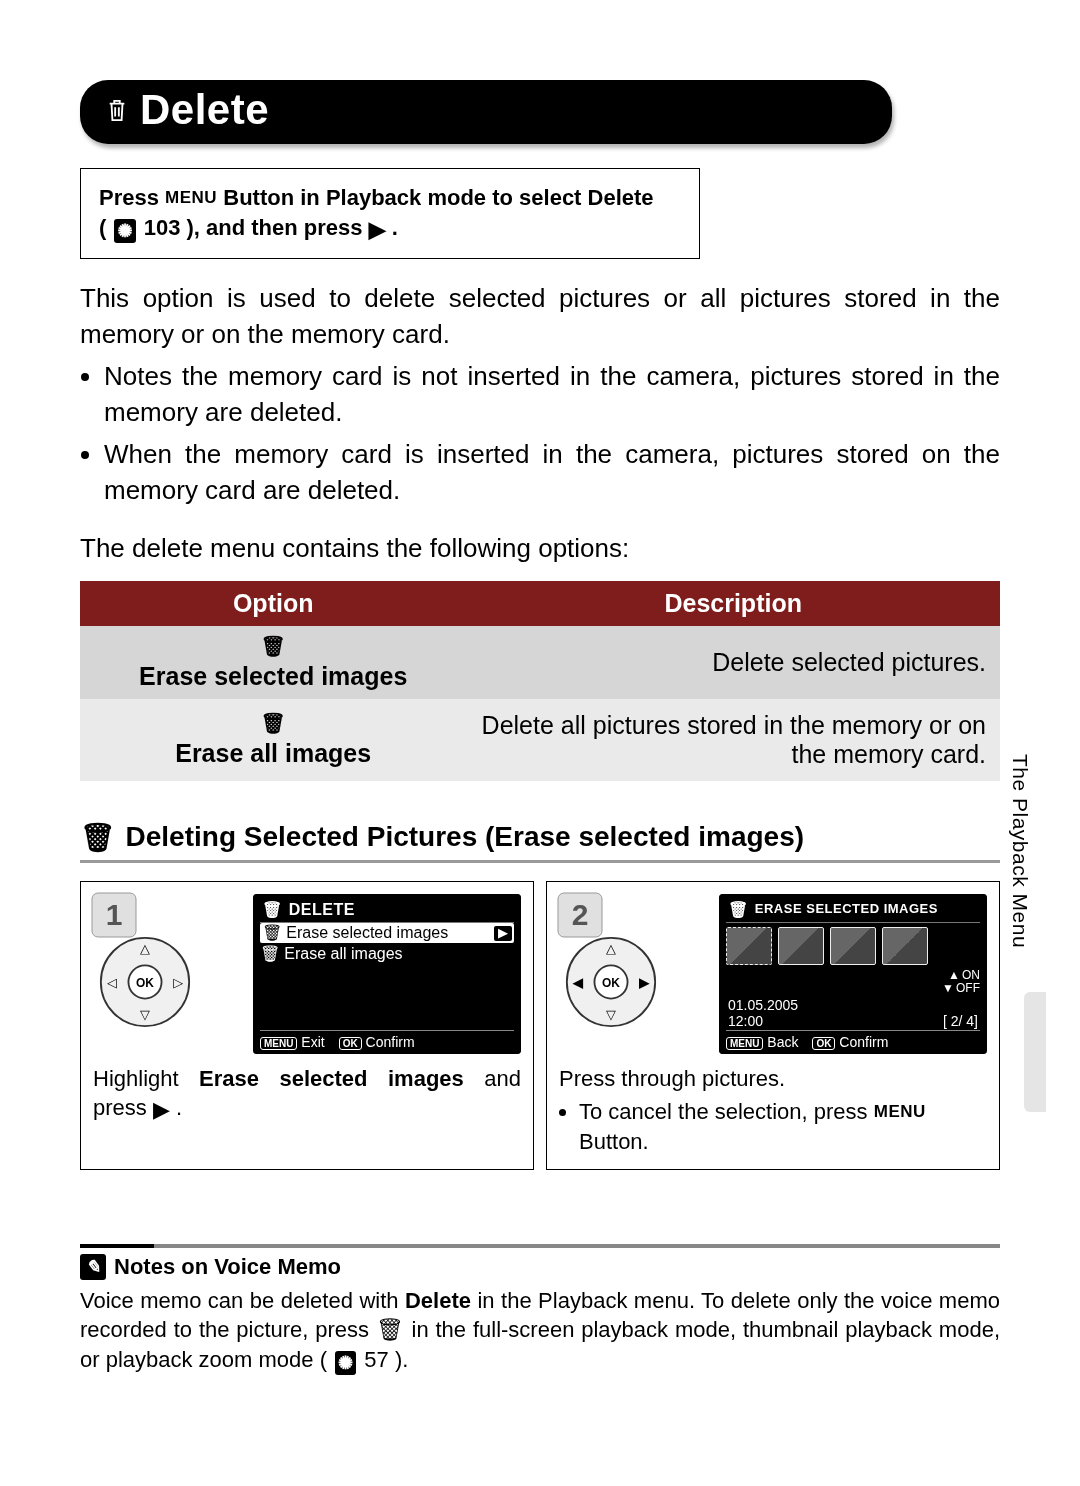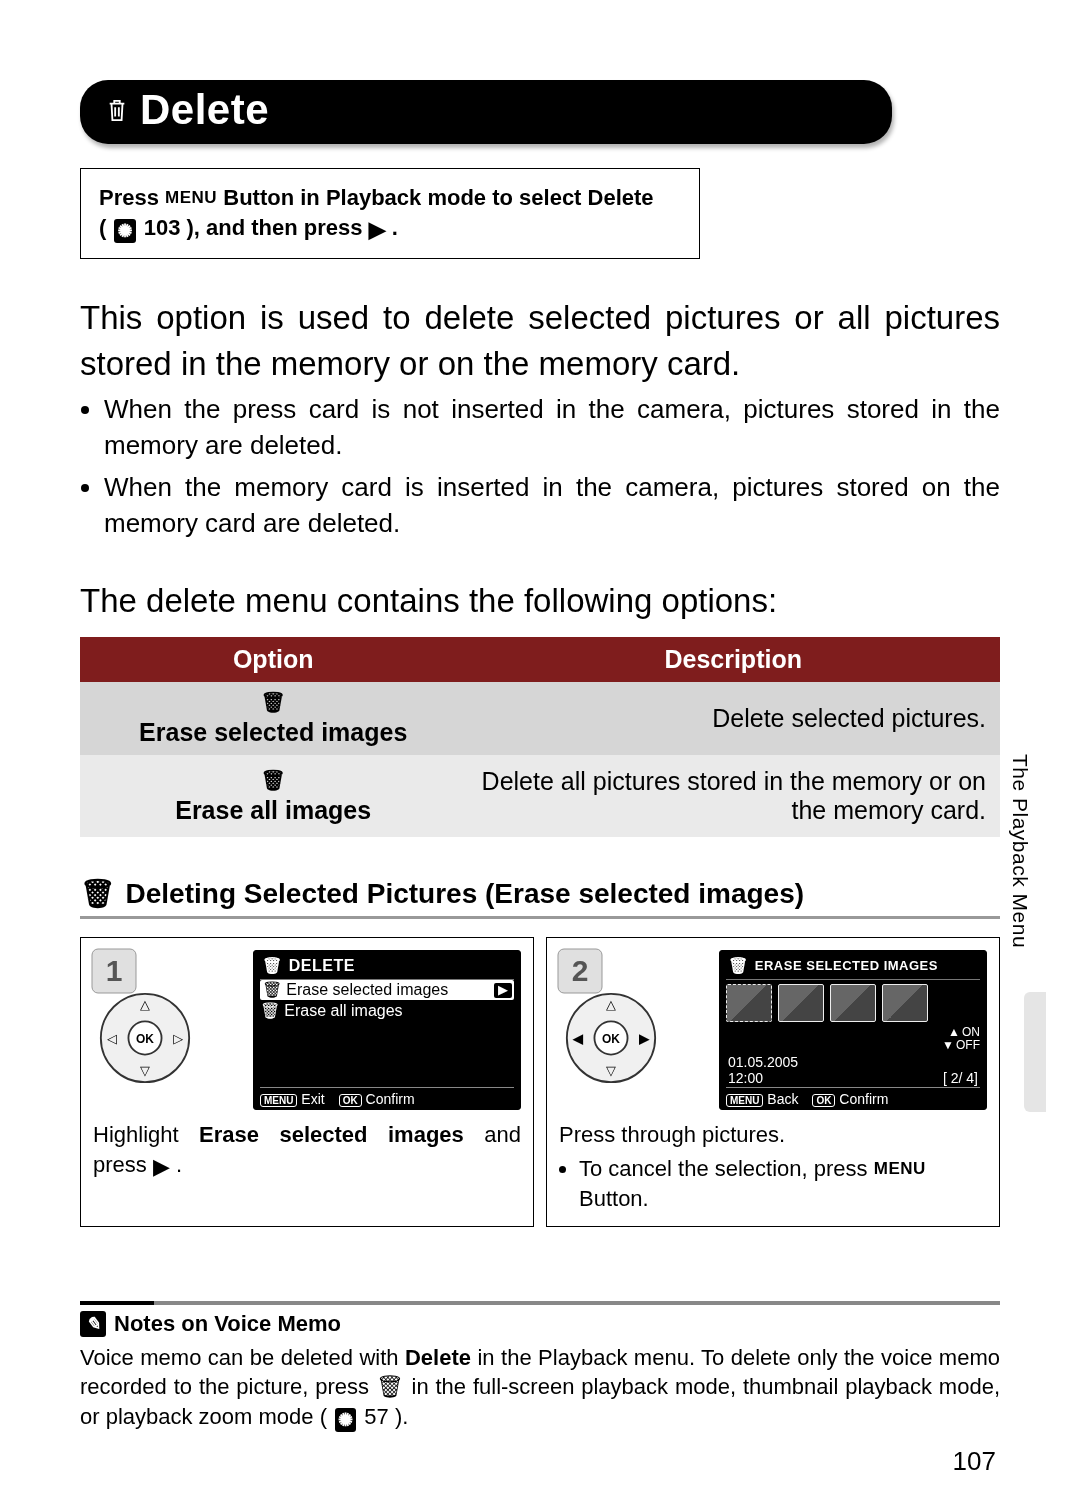--- a/index.html
+++ b/index.html
@@ -5,21 +5,21 @@
   body{margin:0;background:#fff;font-family:Helvetica,Arial,sans-serif;color:#000;}
   .page{width:1080px;height:1486px;box-sizing:border-box;padding:80px 80px 40px 80px;position:relative;margin:auto;}
   .header-bar{background:#000;border-radius:28px;padding:6px 26px 10px 26px;color:#fff;display:flex;align-items:center;gap:12px;width:760px;box-shadow:2px 4px 4px rgba(0,0,0,.3);}
   .header-title{font-weight:900;font-size:42px;letter-spacing:.5px;}
   .trash-icon{width:22px;height:26px;display:inline-block;}
   .trash-icon svg{width:22px;height:26px;stroke:#fff;fill:none;stroke-width:2;}
   .instruction-box{border:1px solid #000;margin-top:24px;padding:14px 18px;width:620px;box-sizing:border-box;font-size:22px;font-weight:700;line-height:1.35;}
   .menu-key{font:900 17px/1 Arial;letter-spacing:.5px; vertical-align:2px;}
   .ref-badge{display:inline-flex;align-items:center;background:#000;color:#fff;font-size:18px;font-weight:700;border-radius:3px;padding:0 3px;margin:0 2px;vertical-align:-2px;}
   .tri{font-size:22px;vertical-align:-2px;}
-  .body-text{font-size:33px;line-height:1.38;margin-top:36px;text-align:justify;}
+  .body-text{font-size:26px;line-height:1.38;margin-top:22px;text-align:justify;}
   .body-text p{margin:0;}
   ul.bul{margin:6px 0 0 0;padding-left:24px;font-size:26px;line-height:1.38;text-align:justify;}
   ul.bul li{margin:0 0 6px 0;}
   table.opts{width:100%;border-collapse:collapse;margin-top:14px;font-size:25px;}
   table.opts th{background:#7f1d1d;color:#fff;font-weight:700;padding:8px 6px;text-align:center;}
   table.opts td{padding:12px 14px;text-align:right;}
   table.opts td.icon-cell{text-align:center;font-weight:700;padding-top:8px;padding-bottom:8px;}
   table.opts tr.row-a{background:#d6d6d6;}
   table.opts tr.row-b{background:#eaeaea;}
   .opt-icon{display:block;margin-bottom:4px;font-size:20px;}
@@ -75,21 +75,21 @@
   <b>103</b>
   <span>), and then press </span>
   <span class="tri">▶</span>
   <span>.</span>
 </div>
 
 <div class="body-text">
   <p>This option is used to delete selected pictures or all pictures stored in the memory or on the memory card.</p>
 </div>
 <ul class="bul">
-  <li>When the press card is not inserted in the camera, pictures stored in the memory are deleted.</li>
+  <li>Notes the memory card is not inserted in the camera, pictures stored in the memory are deleted.</li>
   <li>When the memory card is inserted in the camera, pictures stored on the memory card are deleted.</li>
 </ul>
 <div class="body-text">
   <p>The delete menu contains the following options:</p>
 </div>
 
 <table class="opts">
   <tbody>
         <tr>
     <th style="width:42%;">Option</th>
@@ -230,15 +230,14 @@
   <span>Voice memo can be deleted with </span>
   <b>Delete</b>
   <span> in the Playback menu. To delete only the voice memo recorded to the picture, press </span>
   <span>🗑</span>
   <span> in the full-screen playback mode, thumbnail playback mode, or playback zoom mode ( </span>
   <span class="ref-badge">✺</span>
   <span>57</span>
   <span>).</span>
 </div>
 
-<div class="page-num">107</div>
 
 </div>
 
 </body></html>

